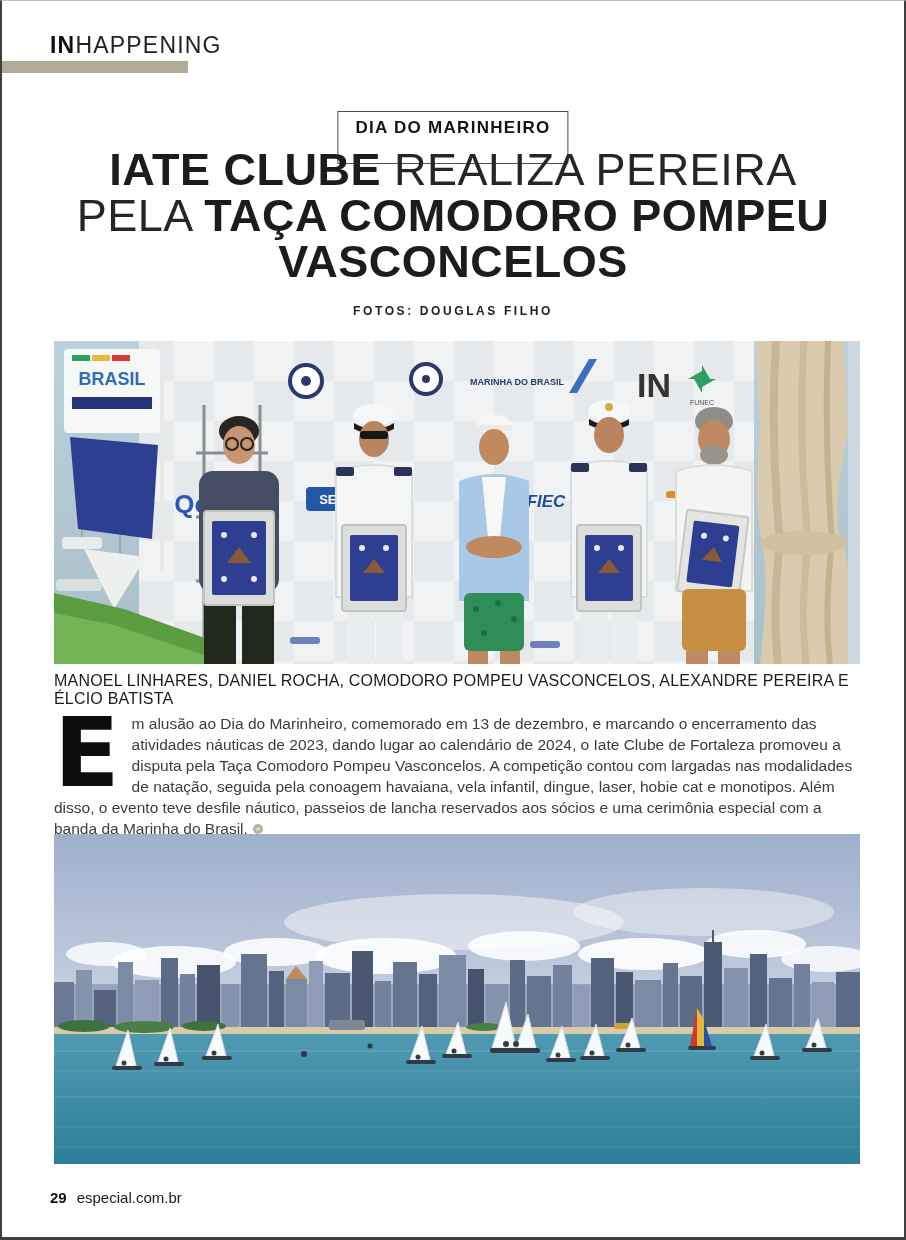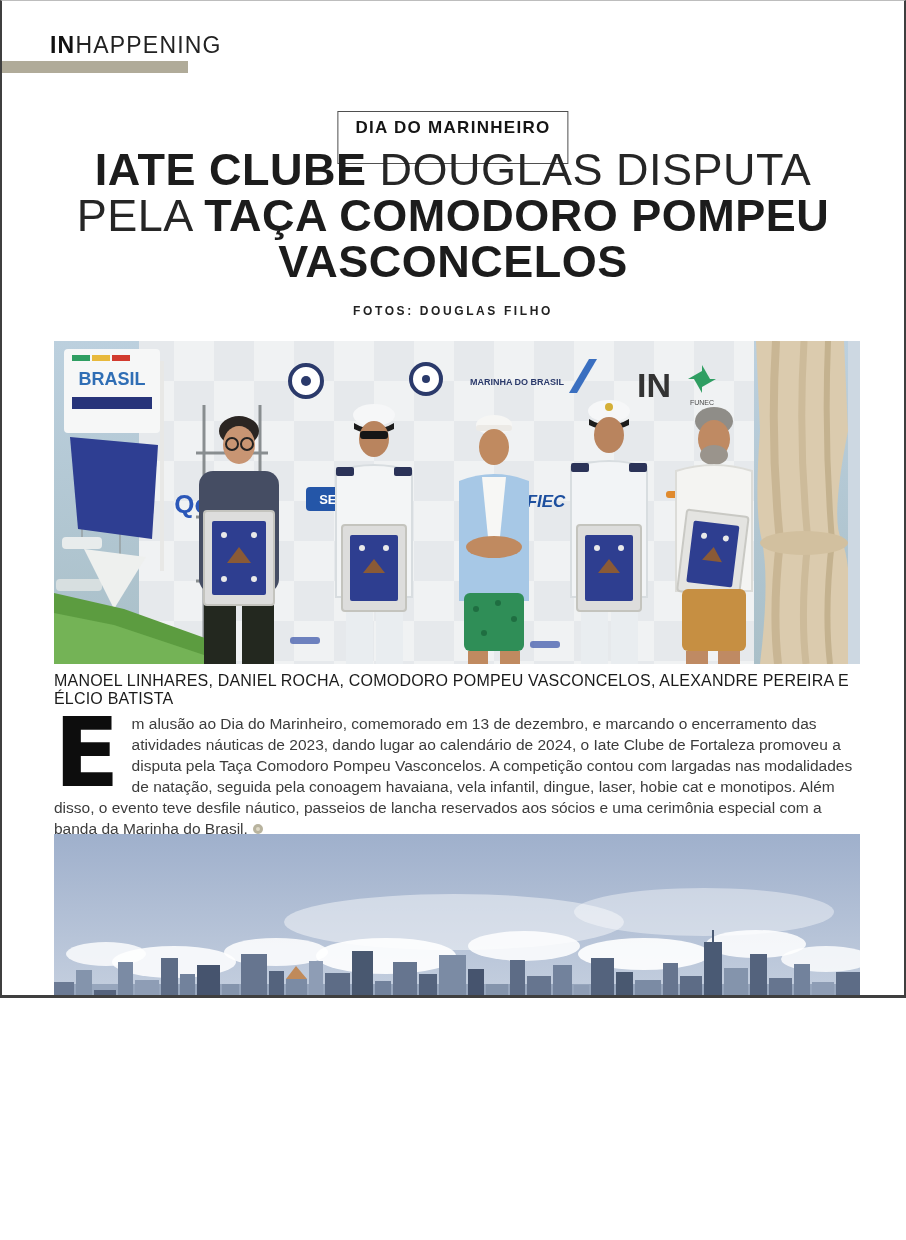--- a/index.html
+++ b/index.html
@@ -1,17 +1,17 @@
 <!DOCTYPE html>
 <html><head>
 <meta charset="utf-8">
 <style>
   html,body{margin:0;padding:0;background:#ffffff;}
   .page{
-    position:relative;width:906px;height:998px;background:#ffffff;overflow:hidden;
+    position:relative;width:906px;height:1240px;background:#ffffff;overflow:hidden;
     box-sizing:border-box;
     border-left:2px solid #3f3f3f;border-right:2px solid #3f3f3f;
     border-bottom:3px solid #3f3f3f;border-top:1px solid #bdbdbd;
     font-family:"Liberation Sans", sans-serif;color:#1a1a1a;
   }
   
   .section-label{position:absolute;top:31px;left:48px;font-size:23px;letter-spacing:1.2px;white-space:nowrap;}
   .section-label .b{font-weight:700;color:#111;}
   .section-label .r{font-weight:400;color:#222;}
   .accent-bar{position:absolute;top:60px;left:0;width:186px;height:12px;background:#b0ab99;}
@@ -57,21 +57,21 @@
 <div class="page">
 
   <div class="section-label">
     <span class="b">IN</span><span class="r">HAPPENING</span>
   </div>
   <div class="accent-bar"></div>
 
   <div class="kicker">DIA DO MARINHEIRO</div>
 
   <h1 class="headline" style="margin:0;font-size:45px;">
-    <span class="hl-b">IATE CLUBE</span><span class="hl-l"> DOUGLAS DISPUTA</span><br>
+    <span class="hl-b">IATE CLUBE</span><span class="hl-l"> REALIZA PEREIRA</span><br>
     <span class="hl-l">PELA </span><span class="hl-b">TAÇA COMODORO POMPEU</span><br>
     <span class="hl-b">VASCONCELOS</span>
   </h1>
 
   <div class="credit">FOTOS: DOUGLAS FILHO</div>
 
   <div class="photo photo-1">
     <svg width="806" height="323" viewBox="0 0 806 323" xmlns="http://www.w3.org/2000/svg">
       <defs>
         <pattern id="checker" width="80" height="80" patternUnits="userSpaceOnUse">

